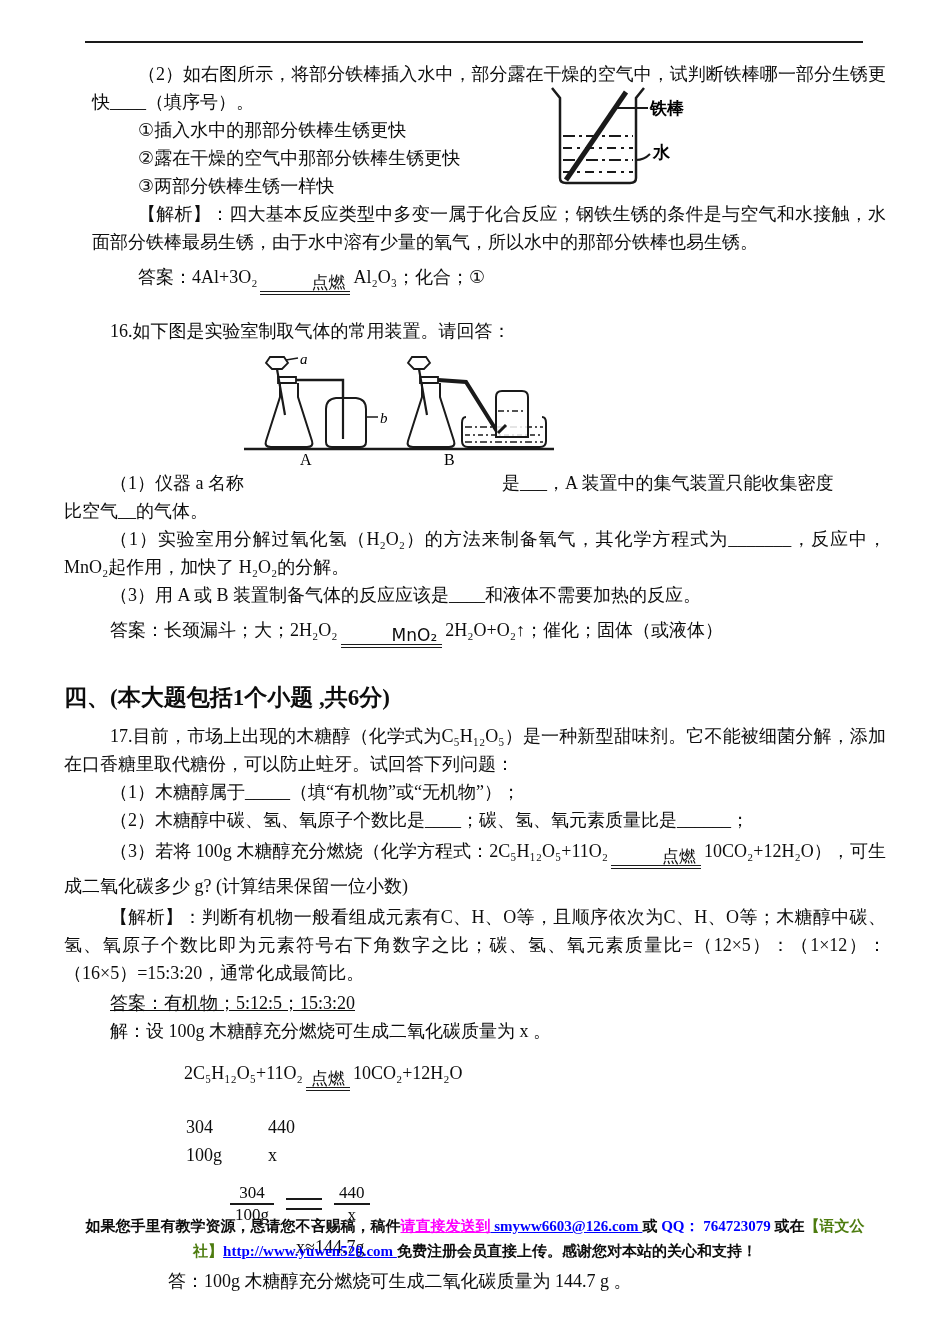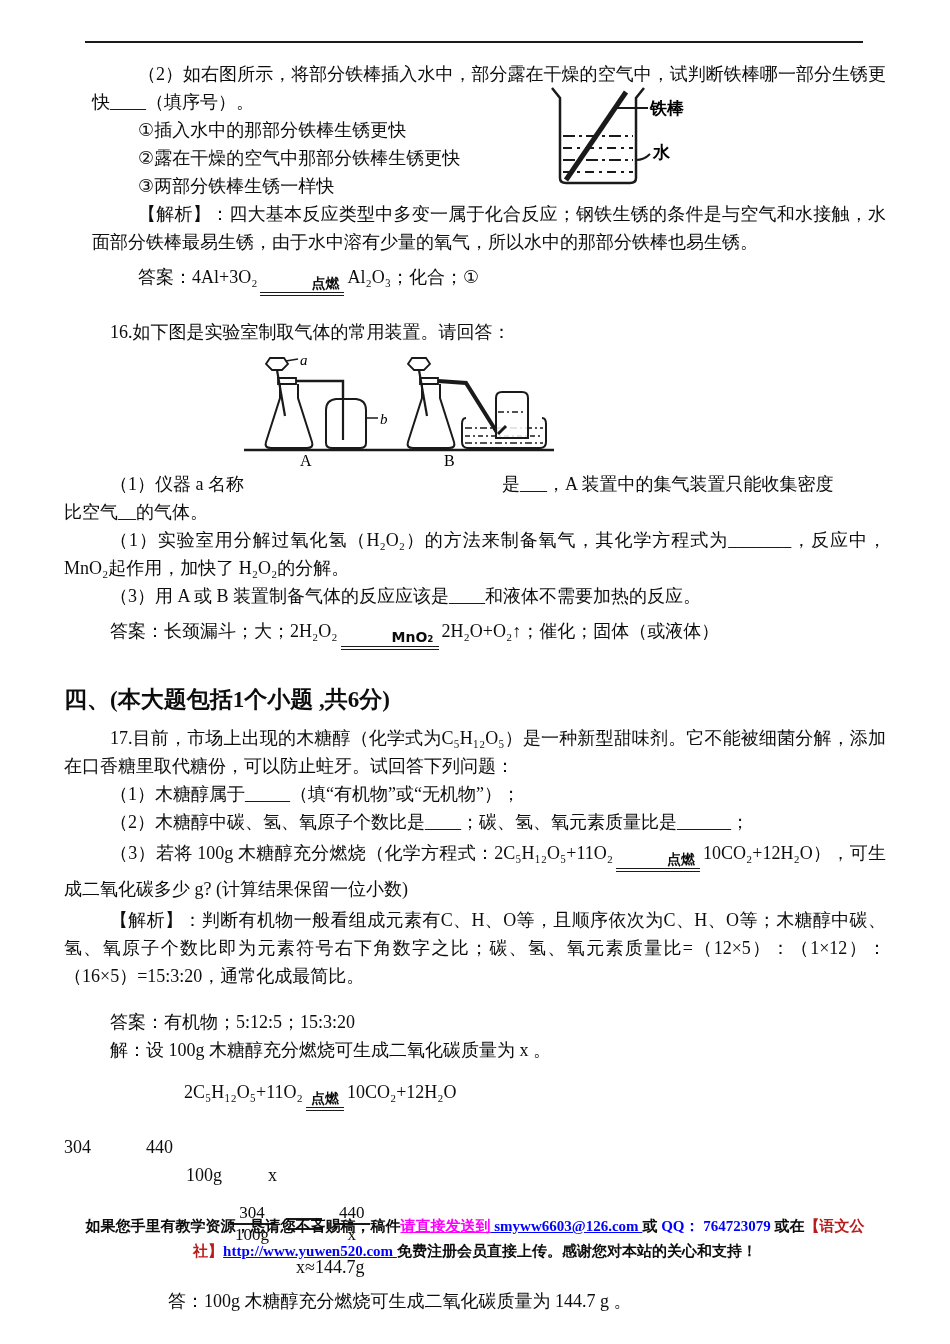--- a/index.html
+++ b/index.html
@@ -9,46 +9,46 @@
   .content{position:absolute;left:64px;top:60px;width:822px;font-size:18px;line-height:28px;}
   p{margin:0;}
   .para{text-indent:46px;text-align:justify;}
   .noind{text-indent:0;}
   .opt{padding-left:46px;}
   .sec15{position:relative;margin-left:28px;}
   .beaker-fig{position:absolute;left:452px;top:24px;width:170px;height:104px;font-weight:bold;}
   .eqline{text-indent:46px;line-height:34px;margin-top:4px;}
   
   .ceq{display:inline-block;vertical-align:-5px;margin:0 3px;}
-  .ceq .top{display:block;text-align:center;font-size:14px;font-weight:bold;line-height:15px;
+  .ceq .top{display:block;text-align:center;font-size:17px;font-weight:normal;line-height:15px;
             padding:0 5px 1px 5px;border-bottom:4px double #1a1a1a;font-family:"DejaVu Sans","Liberation Sans",sans-serif;}
   .stem16{margin-top:22px;}
   .apparatus{margin:8px 0 0 180px;width:310px;height:116px;}
   .gapspan{display:inline-block;width:258px;}
   .sec4-head{font-size:23px;font-weight:bold;margin:36px 0 10px 0;text-indent:0;}
-  .ans-block{margin-top:18px;}
+  .ans-block{margin-top:2px;text-decoration:underline;}
   .std-eq{margin:10px 0 0 120px;line-height:36px;}
-  .massrow{}
+  .massrow{margin-left:122px;}
   .massrow span{display:inline-block;width:82px;}
   .massrow2{margin-left:122px;}
   .massrow2 span{display:inline-block;width:82px;}
   .prop{margin:14px 0 0 166px;line-height:30px;}
   .frac{display:inline-block;text-align:center;vertical-align:middle;font-size:17px;line-height:20px;}
   .frac .fnum{display:block;border-bottom:2px solid #1a1a1a;padding:0 5px;}
   .frac .fden{display:block;padding:0 5px;}
   .deq{display:inline-block;width:36px;height:8px;border-top:2.5px solid #1a1a1a;border-bottom:2.5px solid #1a1a1a;
        vertical-align:middle;margin:0 12px;}
   .result{margin:8px 0 0 232px;}
   .finalans{margin:6px 0 0 104px;}
   .footer{position:absolute;left:0;top:1214px;width:950px;text-align:center;
           font-size:15px;line-height:25px;font-weight:bold;}
   .f-magenta{color:#ff00ff;text-decoration:underline;}
   .f-blue{color:#0000ff;text-decoration:underline;}
   .f-blue-nl{color:#0000ff;}
-  .f-red{color:#b91c1c;}
+  .f-red{color:#4d7c0f;}
   svg text{font-family:"Liberation Serif","DejaVu Serif",serif;}
   .spacer22{height:22px;}
 </style>
 </head>
 <body>
 
 <div class="page">
   <div class="rule"></div>
 
   <div class="content">

